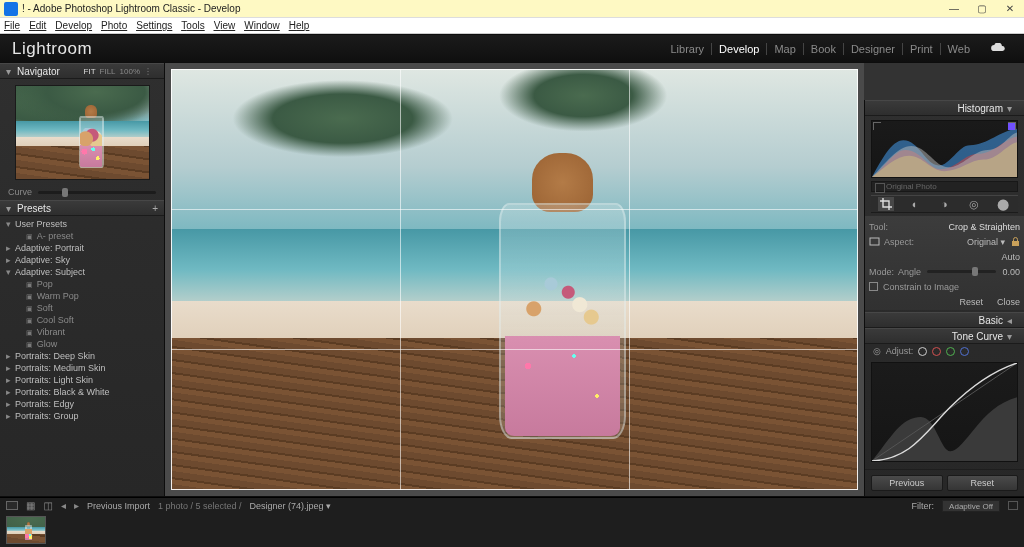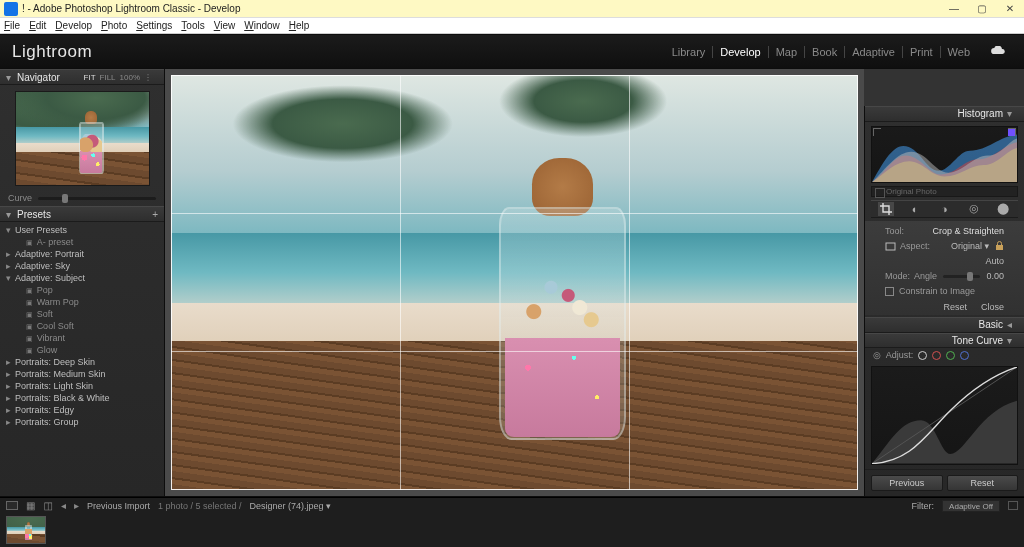--- a/index.html
+++ b/index.html
@@ -16,26 +16,26 @@
   }
   *{box-sizing:border-box;font-family:"Segoe UI",Tahoma,Arial,sans-serif;}
   html,body{margin:0;padding:0;width:1024px;height:547px;overflow:hidden;background:#fff;}
   
   .titlebar{height:18px;background:#fef9c3;border-bottom:1px solid #ddd;display:flex;align-items:center;font-size:10px;color:#222;}
   .titlebar .appicon{width:14px;height:14px;margin:0 4px;background:#1473e6;border-radius:2px;}
   .titlebar .spacer{flex:1;}
   .titlebar .winbtn{width:28px;text-align:center;color:#444;cursor:default;}
   
   .osmenu{height:16px;background:#fff;display:flex;align-items:center;font-size:10px;color:#222;padding-left:4px;border-bottom:1px solid #ccc;}
-  .osmenu span{margin-right:9px;}
+  .osmenu span{margin-right:9px;text-decoration:underline;}
   .osmenu span u{text-decoration:underline;}
   
   .app{position:absolute;top:34px;left:0;right:0;bottom:0;background:var(--bg-0);display:flex;flex-direction:column;border-top:1px solid var(--border);}
   
-  .identity{height:34px;background:linear-gradient(#1b1b1b,#0f0f0f);border-bottom:1px solid var(--border);display:flex;align-items:center;padding:0 12px;color:#d0d0d0;text-align:center;}
+  .identity{height:28px;background:linear-gradient(#1b1b1b,#0f0f0f);border-bottom:1px solid var(--border);display:flex;align-items:center;padding:0 12px;color:#d0d0d0;text-align:center;}
   .identity .brand{font-family:"Myriad Pro","Segoe UI",sans-serif;font-size:17px;font-weight:300;letter-spacing:0.5px;color:#e6e6e6;}
   .identity .modules{margin-left:auto;display:flex;align-items:center;font-size:11px;color:var(--txt-dim);} 
   .identity .modules span{padding:0 6px;cursor:pointer;}
   .identity .modules span.sel{color:#fff;}
   .identity .modules i.pipe{display:inline-block;width:1px;height:12px;background:#444;margin:0 1px;}
   .identity .cloud{margin-left:8px;}
   
   .mainrow{flex:1;display:flex;min-height:0;background:var(--bg-2);border-bottom:1px solid var(--border);}
   .panel{background:linear-gradient(#2f2f2f,#272727);color:var(--txt-0);font-size:10px;display:flex;flex-direction:column;}
   .panel.left{width:165px;border-right:1px solid var(--border);}
@@ -60,21 +60,21 @@
   
   .hist{height:58px;margin:4px 6px 0;position:relative;background:linear-gradient(#1a1a1a,#151515);border:1px solid #111;overflow:hidden;}
   .hist-corner{position:absolute;width:8px;height:8px;border:1px solid #666;top:1px;}
   .hist-corner.l{left:1px;border-right:none;border-bottom:none;}
   .hist-corner.r{right:1px;border-left:none;border-bottom:none;background:#7050ff;}
   .stripbox{height:11px;margin:3px 6px;background:#222;border:1px solid #181818;font-size:8px;color:#666;padding-left:14px;line-height:10px;position:relative;}
   .stripbox::before{content:"";position:absolute;left:3px;top:1px;width:8px;height:8px;border:1px solid #555;}
   .toolstrip{height:18px;margin:0 6px 3px;background:#2c2c2c;display:flex;align-items:center;justify-content:space-around;border-top:1px solid #444;border-bottom:1px solid #1b1b1b;}
   .toolstrip .tool{width:16px;height:14px;display:flex;align-items:center;justify-content:center;color:#aaa;font-size:11px;cursor:pointer;}
   .toolstrip .tool.sel{background:#474747;color:#ddd;}
-  .crop-panel{padding:3px 20px;font-size:9px;color:#bbb;background:linear-gradient(#3c3c3c,#313131);margin:0 0 2px;}
+  .crop-panel{padding:3px 4px;font-size:9px;color:#bbb;background:linear-gradient(#3c3c3c,#313131);margin:0 0 2px;}
   .crop-panel .row{display:flex;align-items:center;height:15px;}
   .crop-panel .row .lab{color:#999;}
   .crop-panel .row .fill{flex:1;}
   .crop-panel .track{flex:1;height:3px;background:#222;margin:0 6px;border-radius:2px;position:relative;}
   .crop-panel .track::after{content:"";position:absolute;left:65%;top:-3px;width:6px;height:9px;background:#777;border-radius:2px;}
   .crop-panel .btns{display:flex;justify-content:flex-end;gap:14px;padding-top:3px;font-size:9px;color:#bbb;}
   .tcurve{height:100px;margin:4px 6px;position:relative;background:linear-gradient(#1b1b1b,#151515);border:1px solid #111;overflow:hidden;}
   .adj-row{display:flex;align-items:center;gap:5px;padding:2px 8px;font-size:9px;color:#999;}
   .adj-row .dot{width:9px;height:9px;border:1.5px solid;border-radius:50%;}
   
@@ -159,21 +159,21 @@
     <span class="brand">Lightroom</span>
     <div class="modules">
       <span>Library</span>
         <i class="pipe"></i>
       <span class="sel">Develop</span>
         <i class="pipe"></i>
       <span>Map</span>
         <i class="pipe"></i>
       <span>Book</span>
         <i class="pipe"></i>
-      <span>Adaptive</span>
+      <span>Designer</span>
         <i class="pipe"></i>
       <span>Print</span>
         <i class="pipe"></i>
       <span>Web</span>
       <span class="cloud">
         <svg width="16" height="11" viewBox="0 0 16 11">
             <path d="M4 8a3 3 0 0 1 .3-6A4 4 0 0 1 12 3a2.5 2.5 0 0 1 .5 5H4z" fill="#ddd"></path>
           </svg>
       </span>
     </div>

